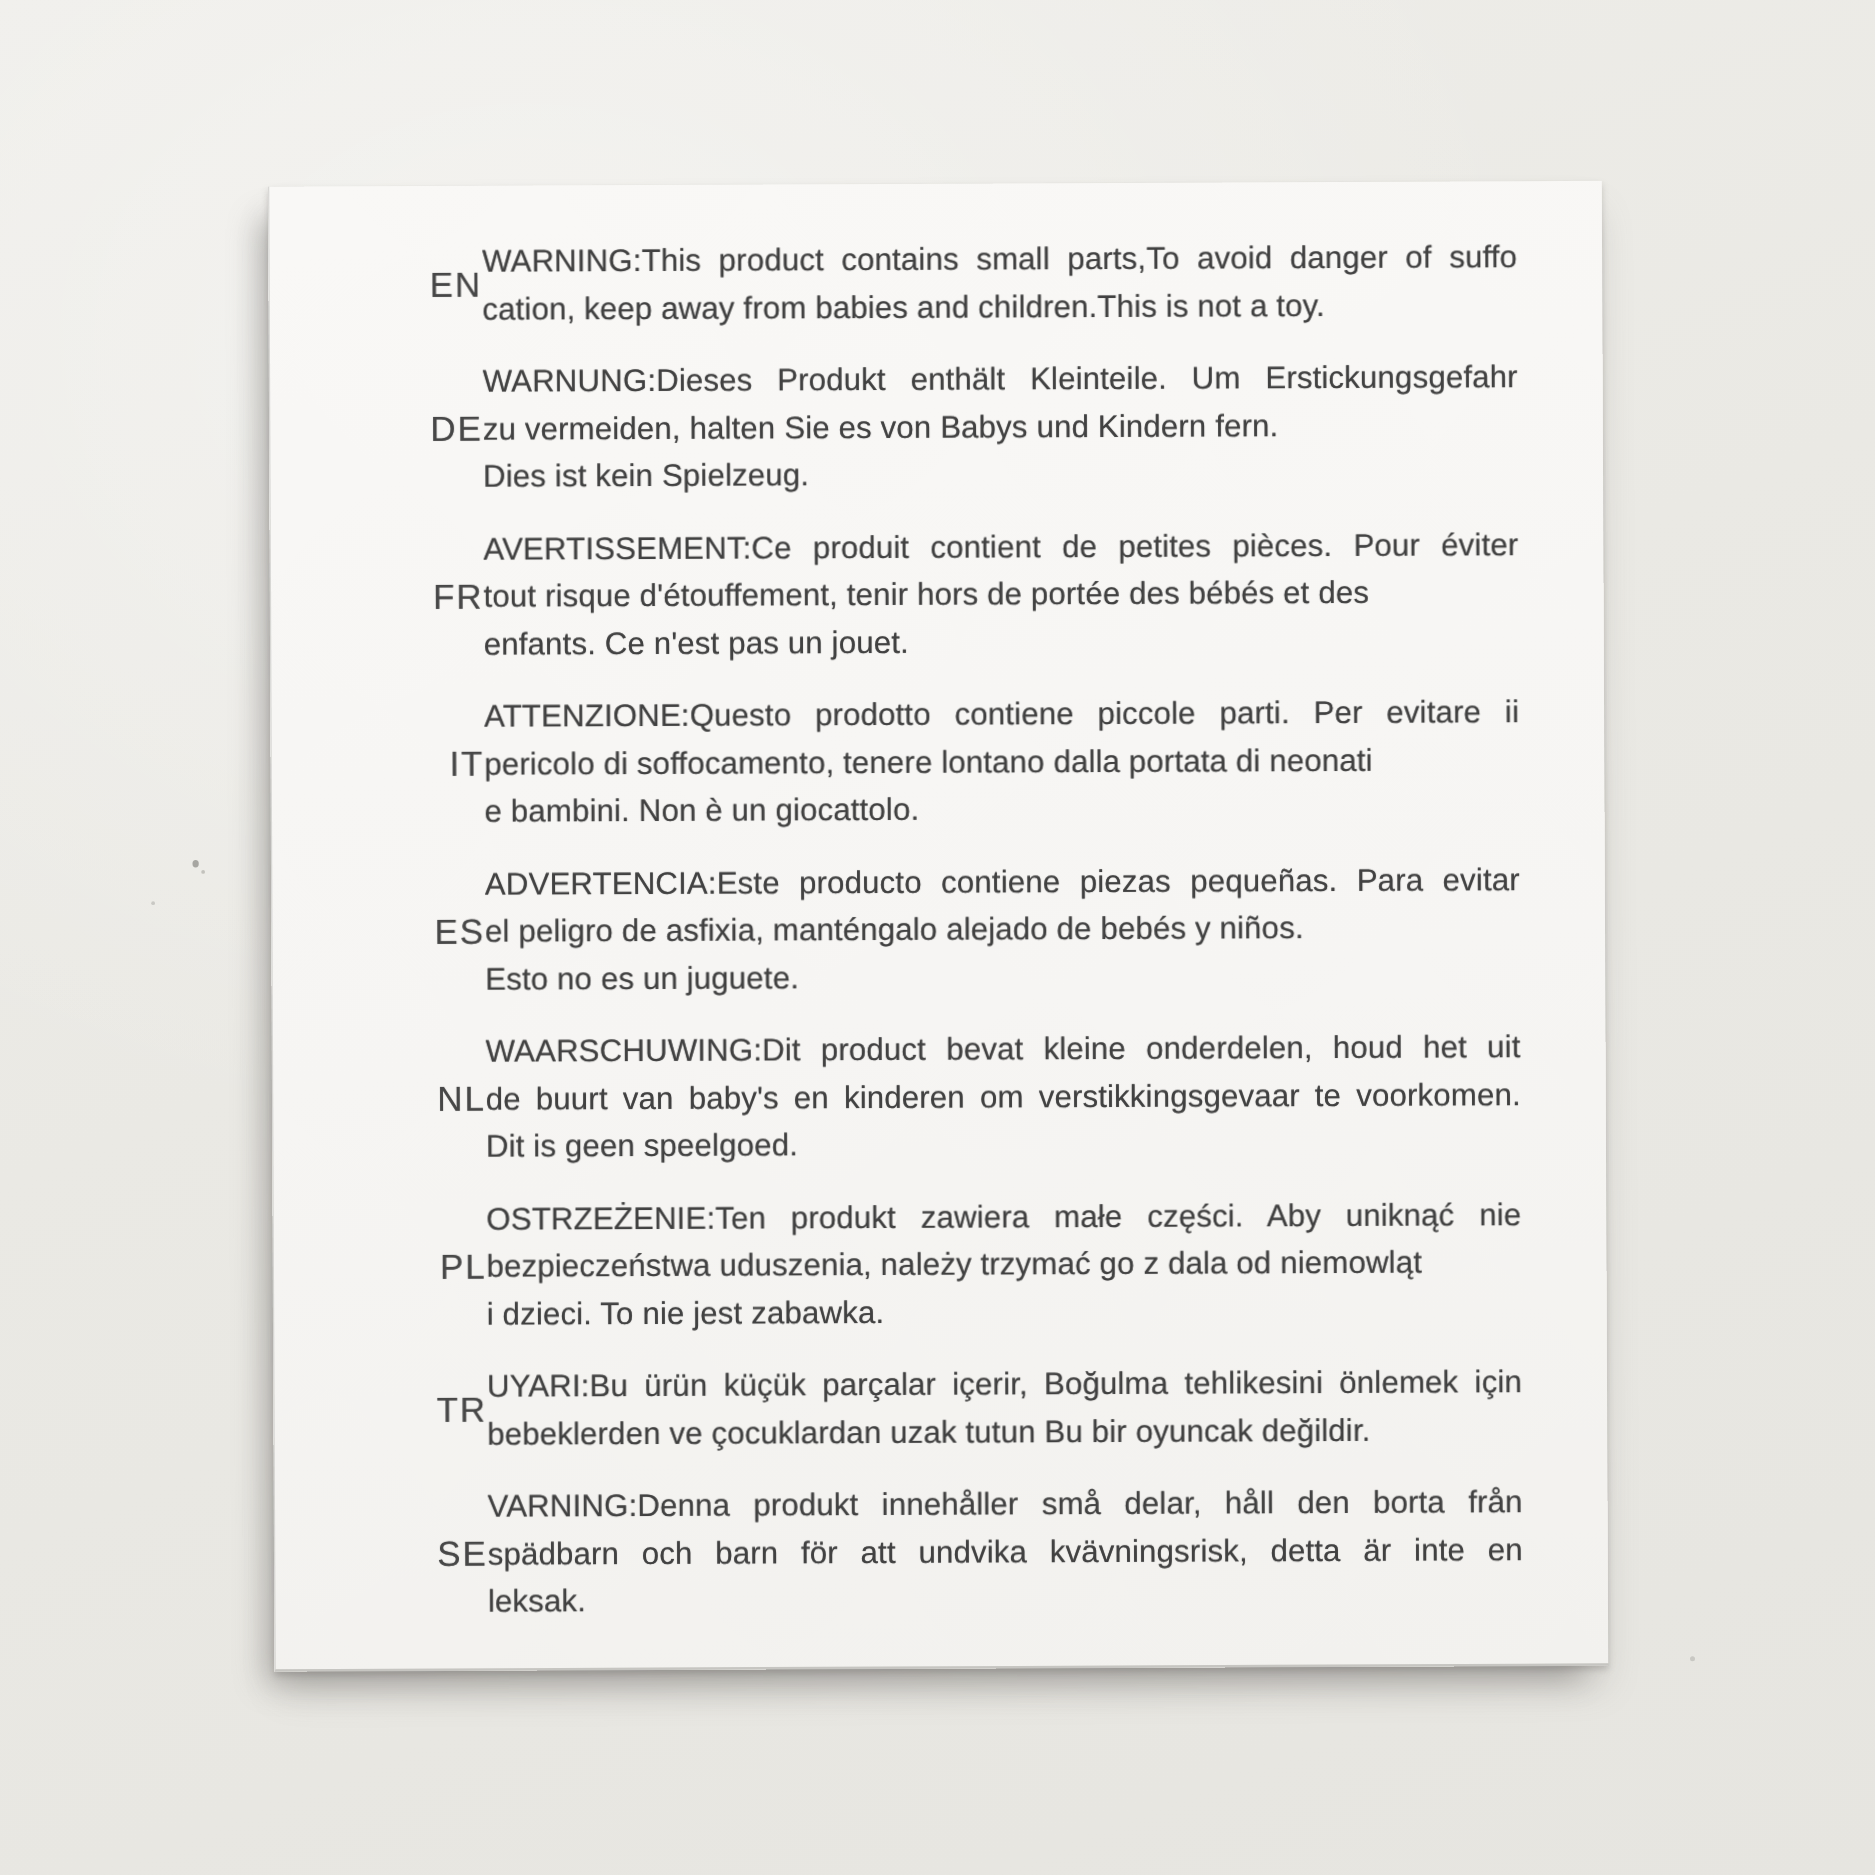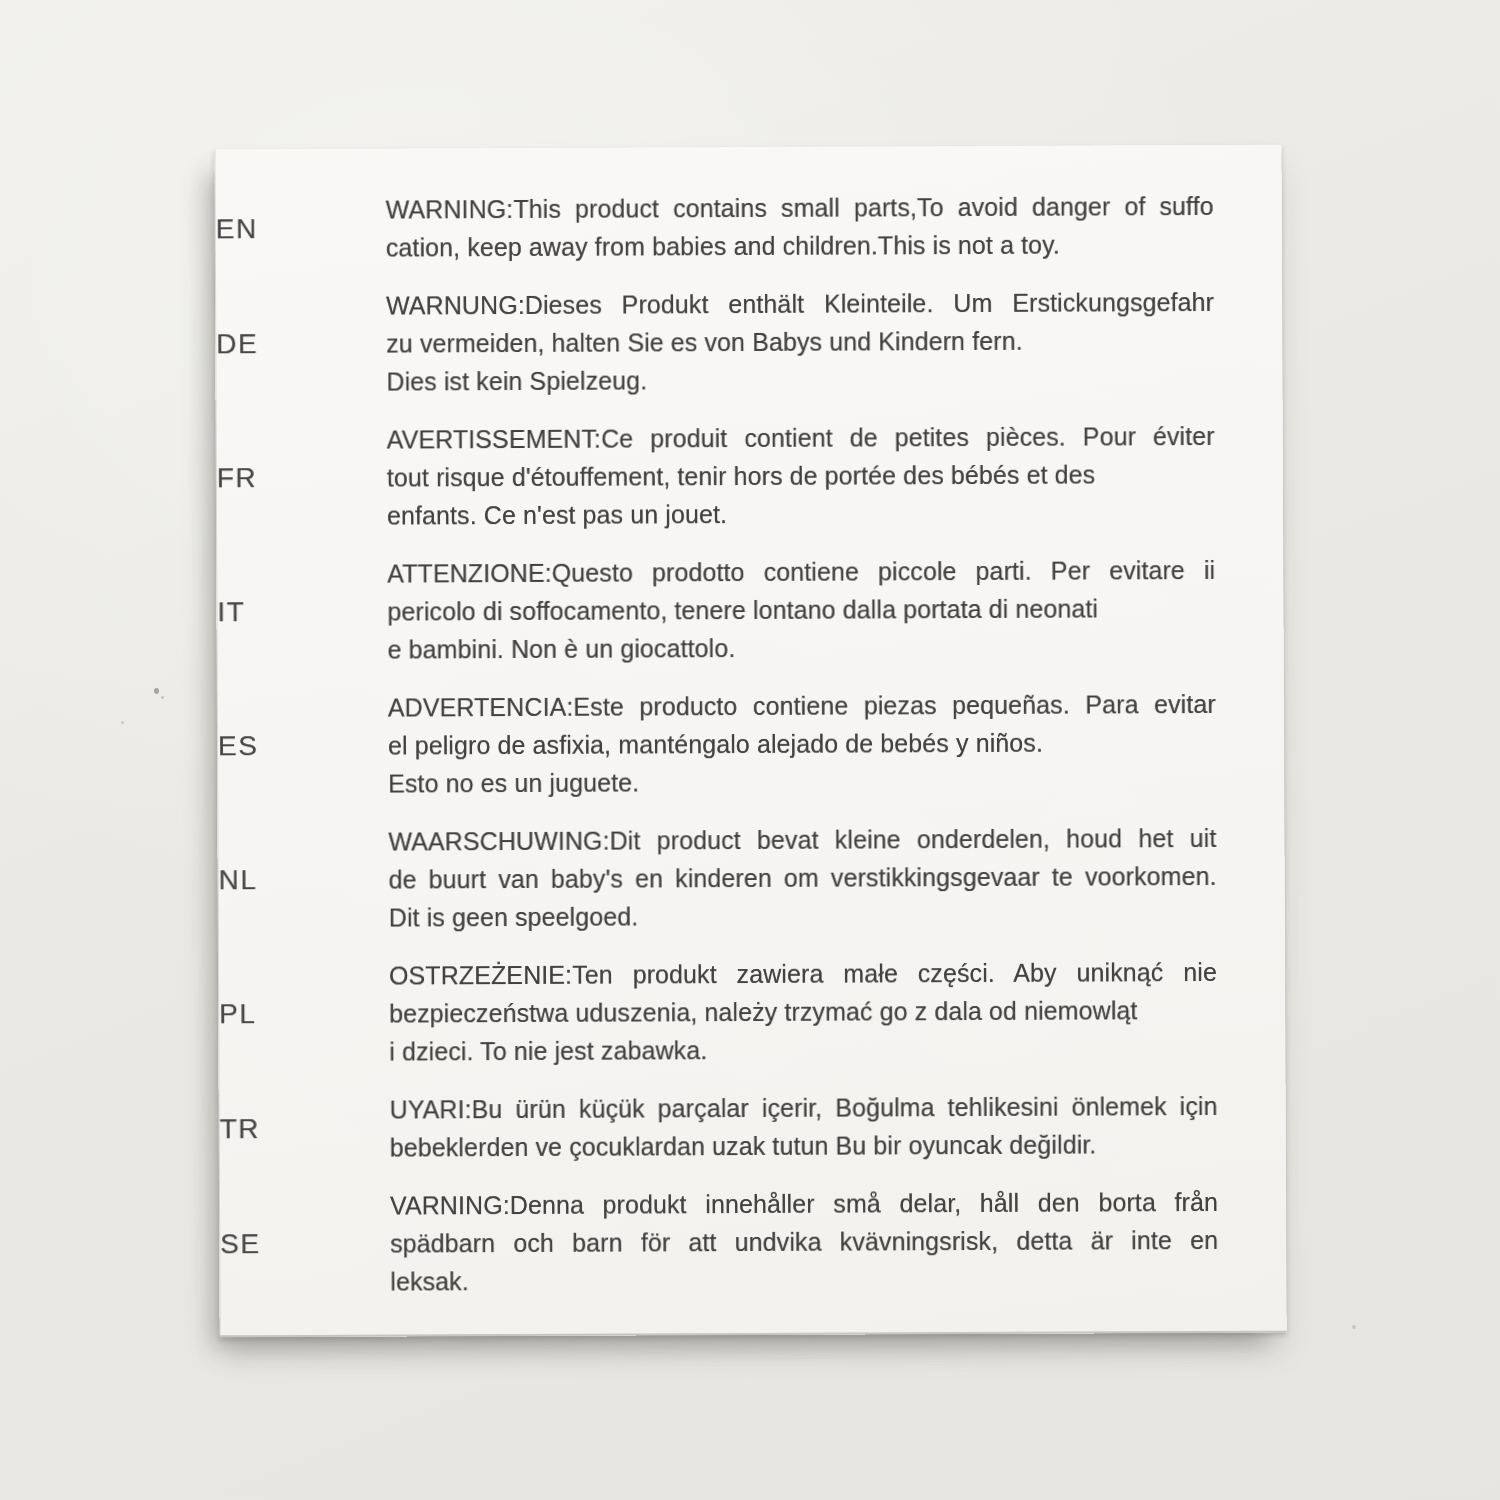--- a/index.html
+++ b/index.html
@@ -37,21 +37,21 @@
     filter: blur(0.3px);
   }
   .row {
     display: flex;
     align-items: center;
     margin-bottom: 20px;
   }
   .code {
     width: 170px;
     flex: 0 0 170px;
-    text-align: left;
+    text-align: right;
     font-size: 28px;
     line-height: 38px;
     color: #474747;
     letter-spacing: 1.5px;
     text-shadow: 0 0 0.6px rgba(70,70,70,0.65);
   }
   .text {
     flex: 1 1 auto;
     min-width: 0;
     font-size: 25px;

